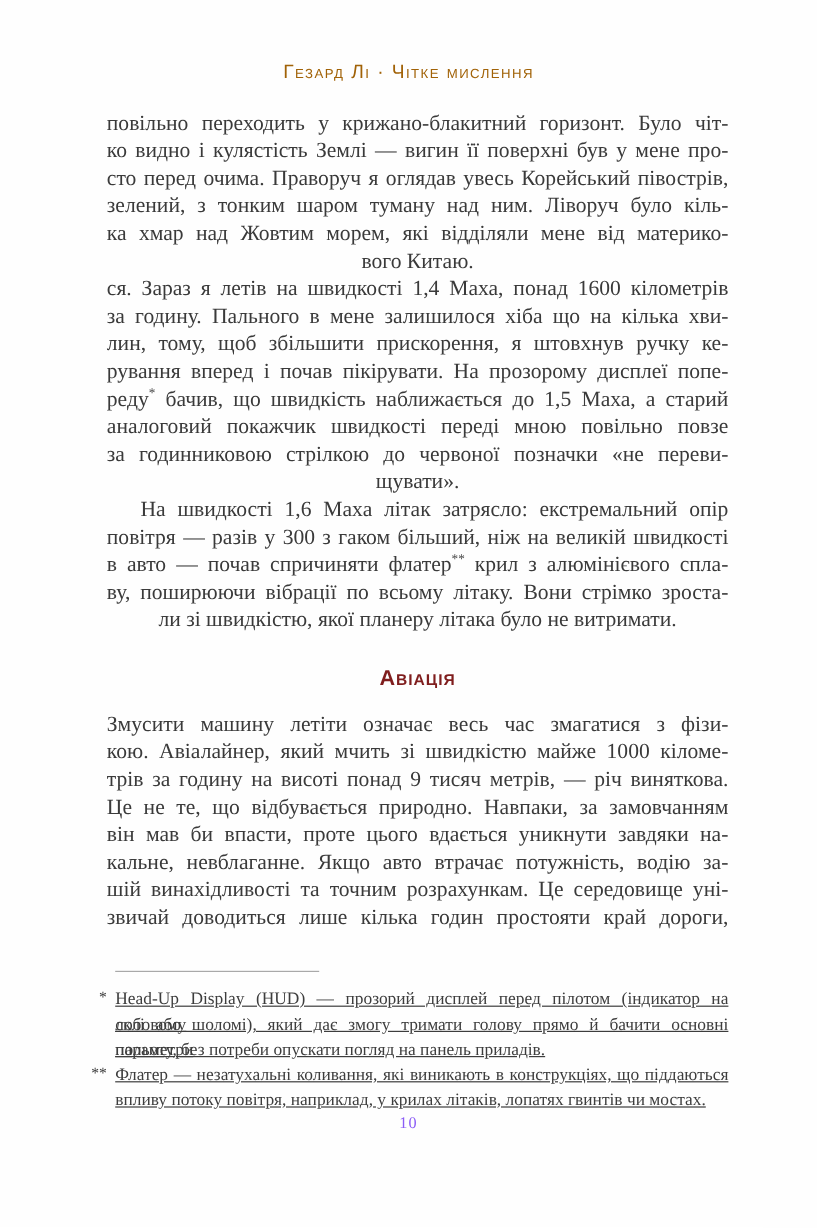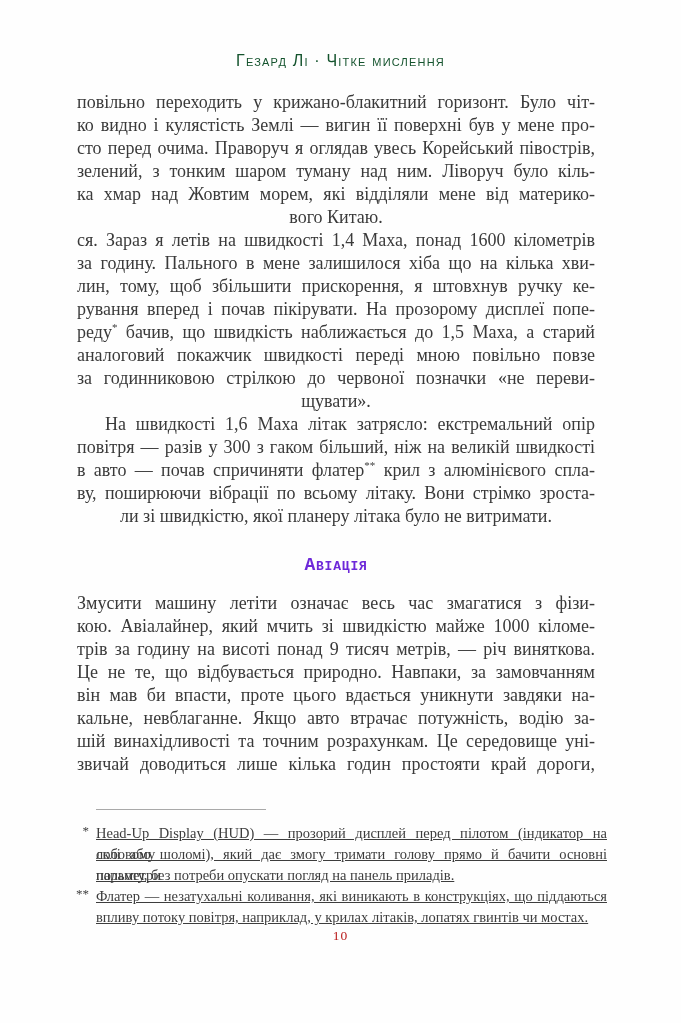--- a/index.html
+++ b/index.html
@@ -15,26 +15,26 @@
   .running-head {
     position: absolute;
     top: 52px;
     left: 0;
     width: 100%;
     text-align: center;
     font-family: "Liberation Sans", "DejaVu Sans", sans-serif;
     font-variant: small-caps;
     font-size: 16px;
     letter-spacing: 1.2px;
-    color: #14532d;
+    color: #a16207;
   }
   .column {
     position: absolute;
     top: 91px;
-    left: 77px;
+    left: 89px;
     width: 518px;
   }
   .para { margin: 0; padding: 0; }
   .line {
     height: 23px;
     line-height: 23px;
     font-size: 18px;
     font-variant-numeric: oldstyle-nums;
     white-space: nowrap;
     text-align: center;
@@ -48,26 +48,26 @@
   .sup {
     font-size: 11px;
     vertical-align: super;
     line-height: 0;
   }
   .section-heading {
     margin: 26px 0 16px 0;
     height: 22px;
     line-height: 22px;
     text-align: center;
-    font-family: Liberation Mono, monospace;
+    font-family: Liberation Sans, sans-serif;
     font-variant: small-caps;
     font-weight: bold;
     font-size: 18px;
     letter-spacing: 0.8px;
-    color: #6d28d9;
+    color: #7f1d1d;
   }
   .footnotes {
     position: absolute;
     top: 809px;
     left: 96px;
     width: 511px;
     font-size: 14.5px;
     color: #3d3d3d;
   }
   .fn-rule {
@@ -96,21 +96,21 @@
     text-align-last: justify;
   }
   .page-number {
     position: absolute;
     top: 928px;
     left: 0;
     width: 100%;
     text-align: center;
     font-size: 13.5px;
     letter-spacing: 1px;
-    color: #b91c1c;
+    color: #8b5cf6;
   }
 </style>
 </head>
 <body>
 
 <div class="page">
 
   <div class="running-head">Гезард Лі · Чітке мислення</div>
 
   <div class="column">

